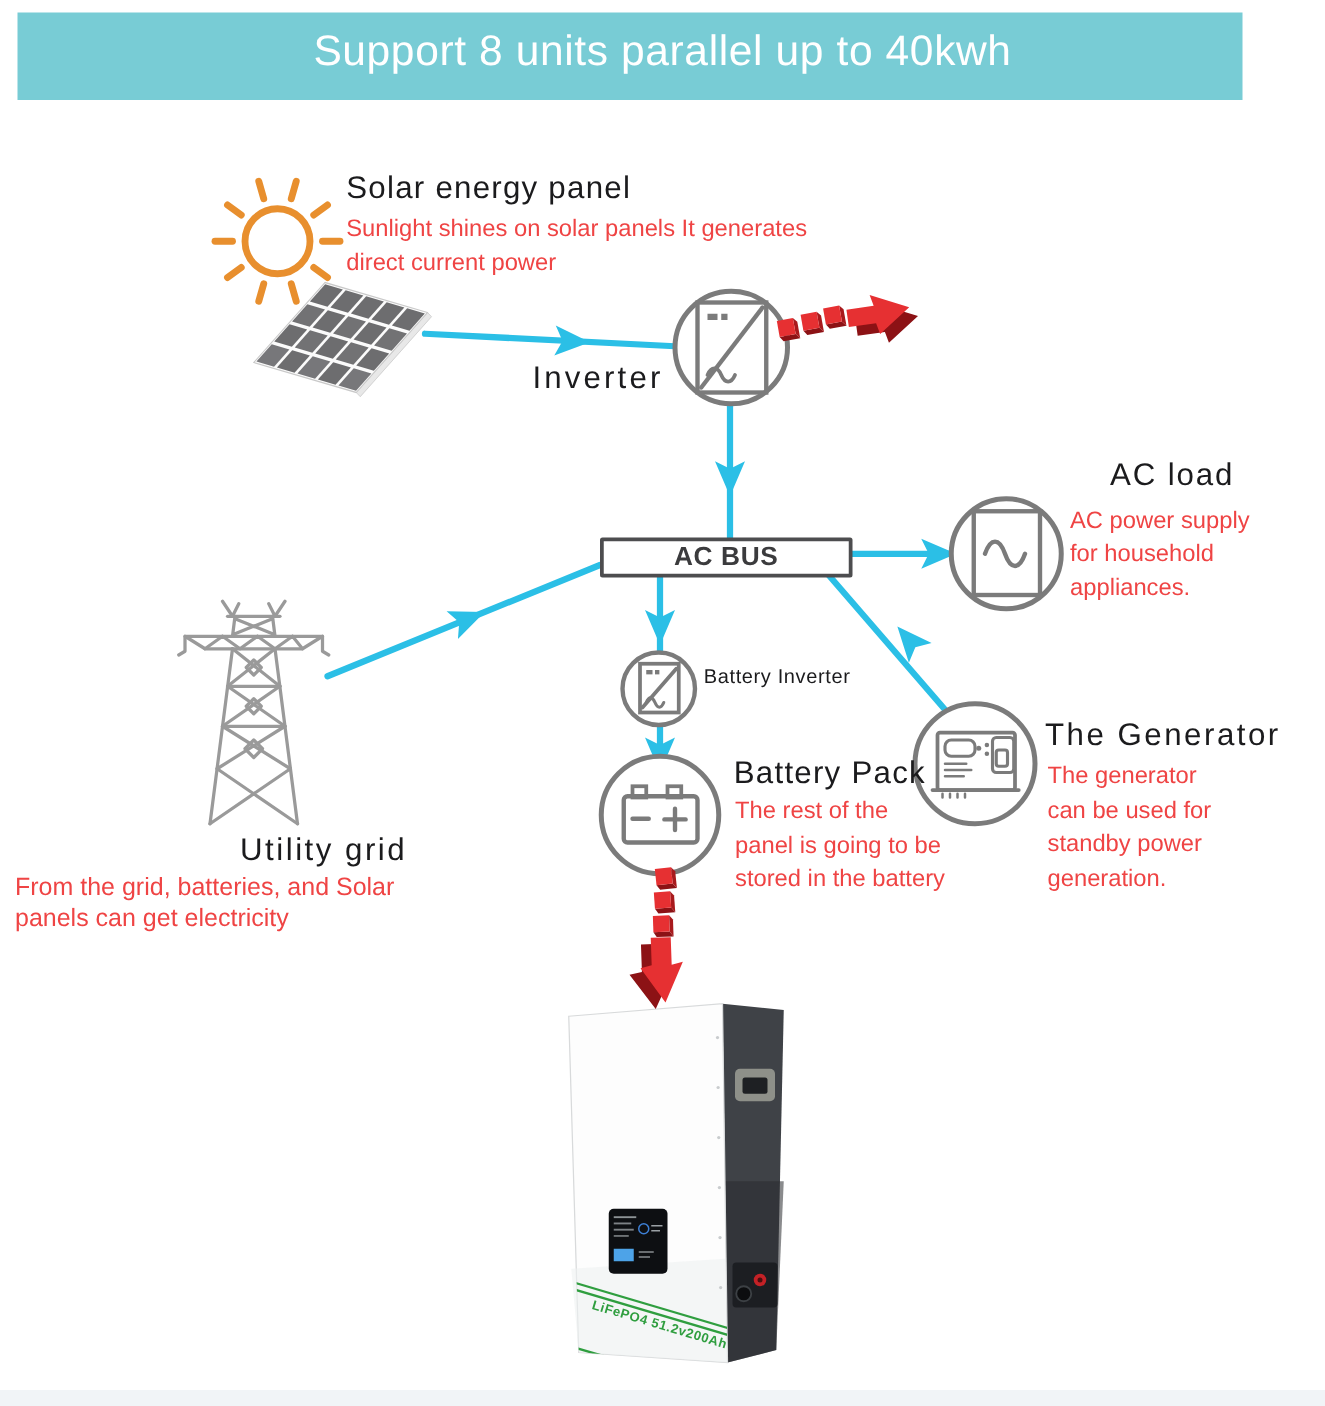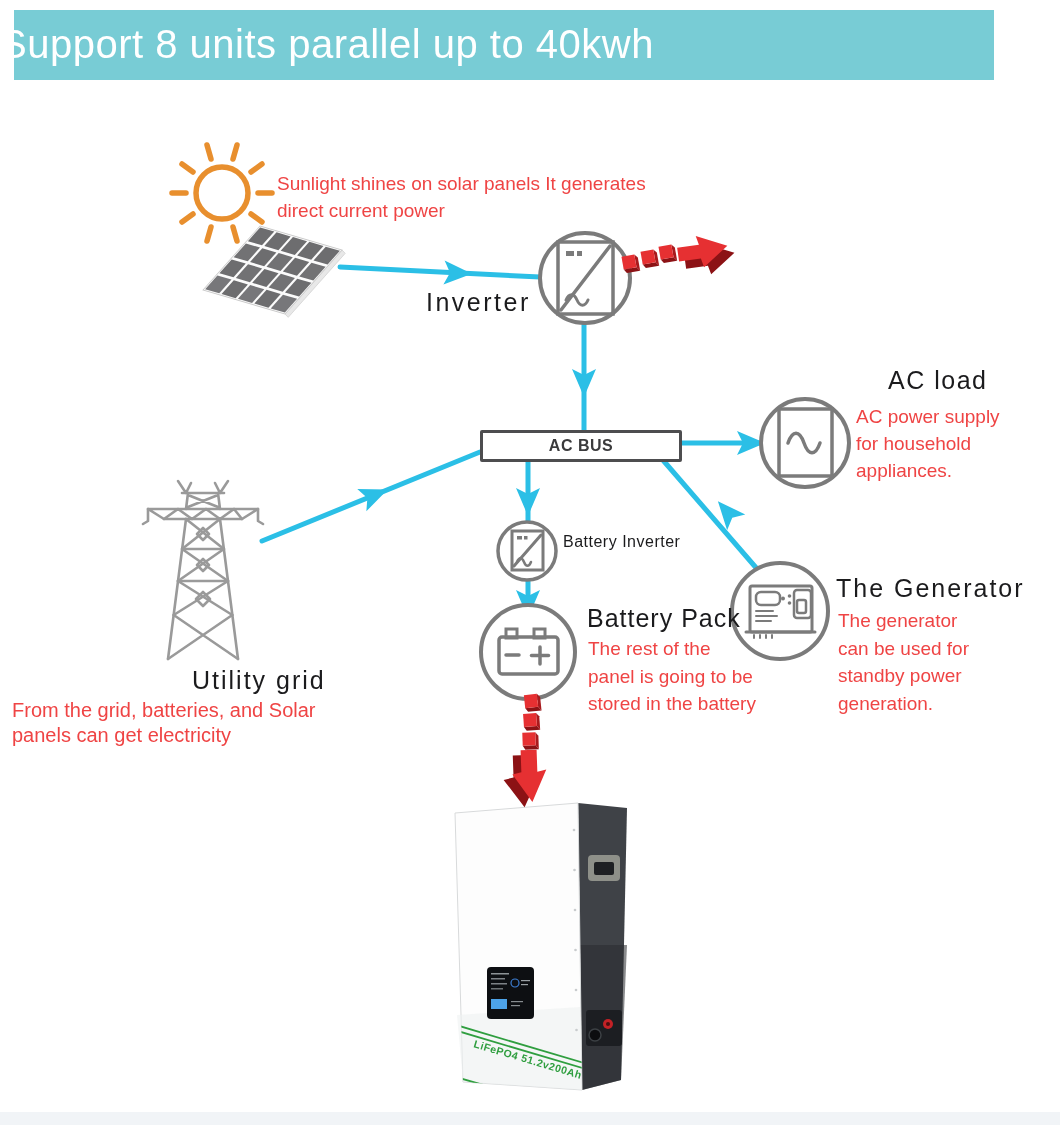--- a/index.html
+++ b/index.html
@@ -1,29 +1,29 @@
 <!DOCTYPE html>
 <html><head>
 <meta charset="utf-8">
 <style>
   html,body{margin:0;padding:0;background:#ffffff;}
   #canvas{position:relative;width:1060px;height:1125px;background:#ffffff;overflow:hidden;
           font-family:"Liberation Sans","DejaVu Sans",sans-serif;}
   .abs{position:absolute;}
   
   #banner{left:14px;top:10px;width:980px;height:70px;background:#78ccd5;z-index:1;}
-  #banner-text{left:0;right:0;top:22px;color:#ffffff;font-size:40px;
+  #banner-text{left:0;right:0;top:22px;text-align:center;color:#ffffff;font-size:34px;
                letter-spacing:0.5px;z-index:2;}
   
   svg.layer{position:absolute;left:0;top:0;z-index:2;}
   #red-layer{z-index:6;}
   
   #acbus{left:480px;top:430px;width:196px;height:26px;background:#ffffff;border:3px solid #4d4d4f;
          border-radius:2px;z-index:4;display:flex;align-items:center;justify-content:center;
-         font-size:16px;font-weight:bold;color:#3b3b3d;letter-spacing:0.5px;}
+         font-size:21px;font-weight:bold;color:#3b3b3d;letter-spacing:0.5px;}
   
   .title{color:#1b1b1d;font-size:25px;white-space:nowrap;z-index:7;}
   .desc{color:#ef4444;font-size:19px;line-height:27px;white-space:pre-line;z-index:7;}
   #t-solar{left:277px;top:136px;letter-spacing:1px;}
   #d-solar{left:277px;top:170px;}
   #t-inverter{left:426px;top:288px;letter-spacing:2.5px;}
   #d-inverter{left:290px;top:318px;line-height:26px;}
   #t-acload{left:856px;top:366px;letter-spacing:1.5px;margin-left:32px;}
   #d-acload{left:856px;top:403px;}
   #t-batinv{left:563px;top:533px;font-size:16px;letter-spacing:0.5px;}
@@ -280,20 +280,21 @@
           <path d="M6.5,-6.5 L9.5,-3 L9.5,10.5 L6.5,6.5 Z" fill="#a81a1d"></path>
           <rect x="-6.5" y="-6.5" width="13" height="13" fill="#e63032"></rect>
       </g>
       <g transform="translate(529,762) rotate(88)">
         <polygon points="-9,-4 13,-4 11,-14 43,2 15,22 13,12 -9,12" fill="#8c1215" transform="translate(2,4)"></polygon>
         <polygon points="-12,-8 10,-8 8,-17 40,-2 12,17 10,8 -12,8" fill="#e63032"></polygon>
       </g>
     </g>
   </svg>
 
+  <div class="abs title" id="t-solar">Solar energy panel</div>
   <div class="abs desc" id="d-solar">Sunlight shines on solar panels It generates
 direct current power</div>
 
   <div class="abs title" id="t-inverter">Inverter</div>
 
   <div class="abs title" id="t-acload">AC load</div>
   <div class="abs desc" id="d-acload">AC power supply
 for household
 appliances.</div>
 

